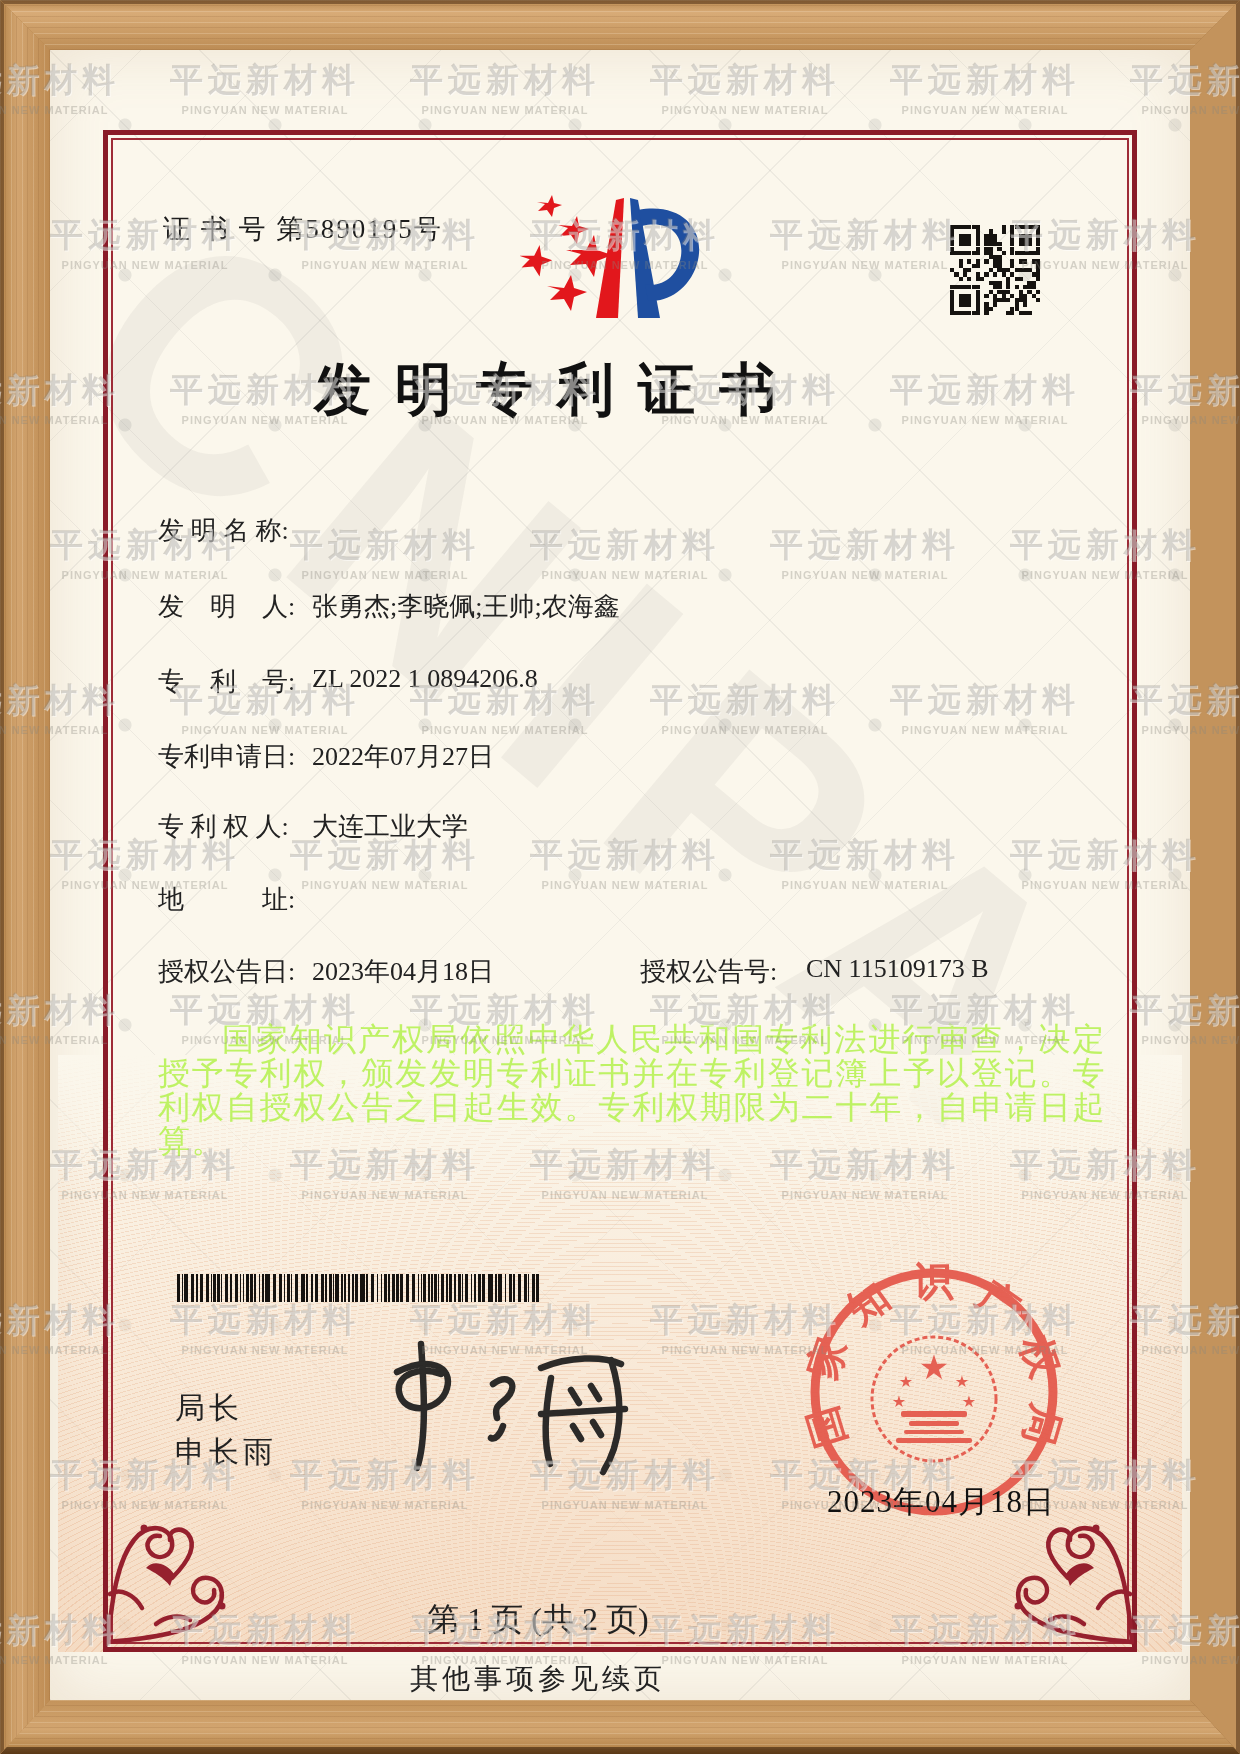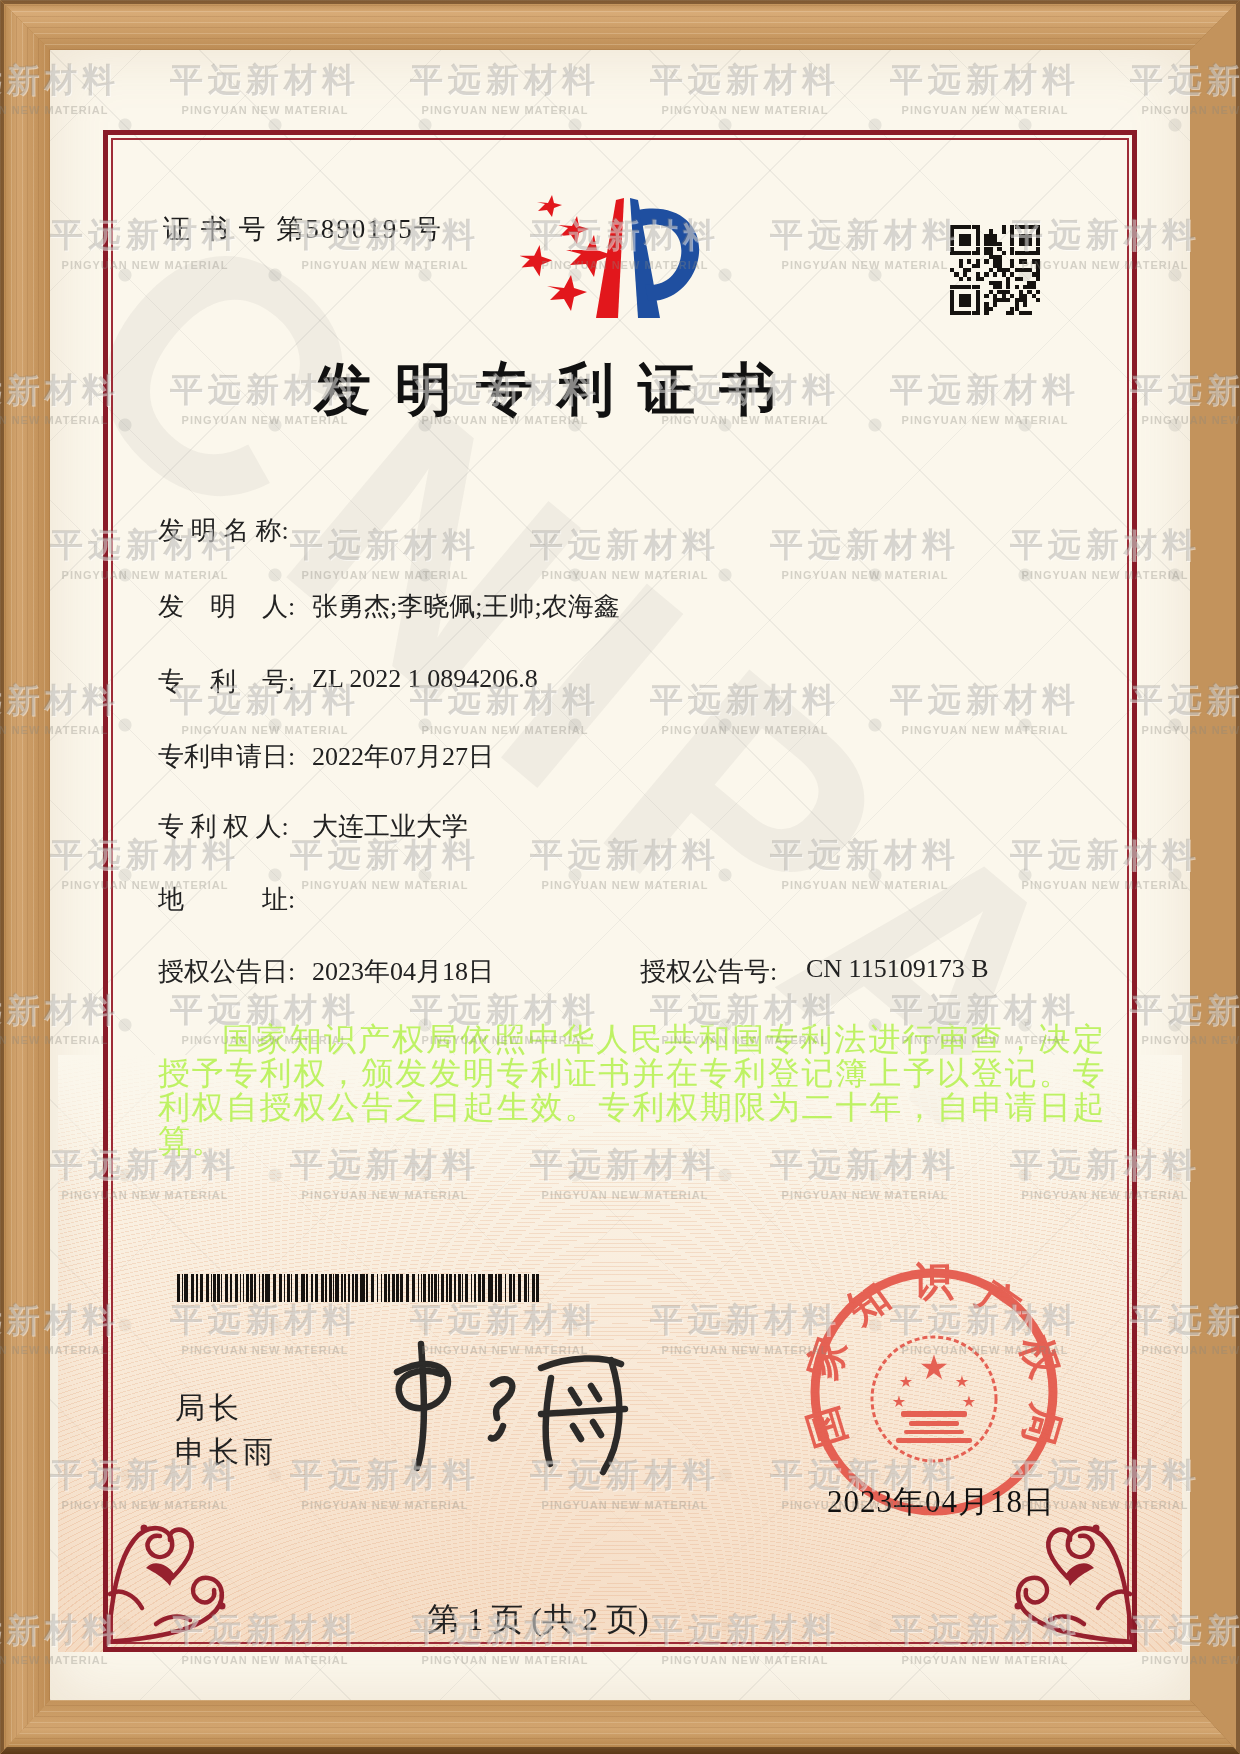--- a/index.html
+++ b/index.html
@@ -431,20 +431,21 @@
         <rect x="98" y="150" width="66" height="6" rx="2"></rect>
         <rect x="106" y="160" width="50" height="5" rx="2"></rect>
         <rect x="101" y="169" width="60" height="4" rx="2"></rect>
         <rect x="93" y="177" width="76" height="5" rx="2"></rect>
       </g>
     </g>
   </svg>
   <div class="seal-date">2023年04月18日</div>
 
   <div class="page-no">第 1 页 (共 2 页)</div>
+  <div class="cont-note">其他事项参见续页</div>
 
   <div class="wood top"></div>
   <div class="wood bottom"></div>
   <div class="wood left"></div>
   <div class="wood right"></div>
 
   <div class="wm-layer" id="wmLayer">
       <div class="wm" style="left: -85px; top: 58px;">
         <div class="cn">平远新材料</div>
         <div class="en">PINGYUAN NEW MATERIAL</div>

